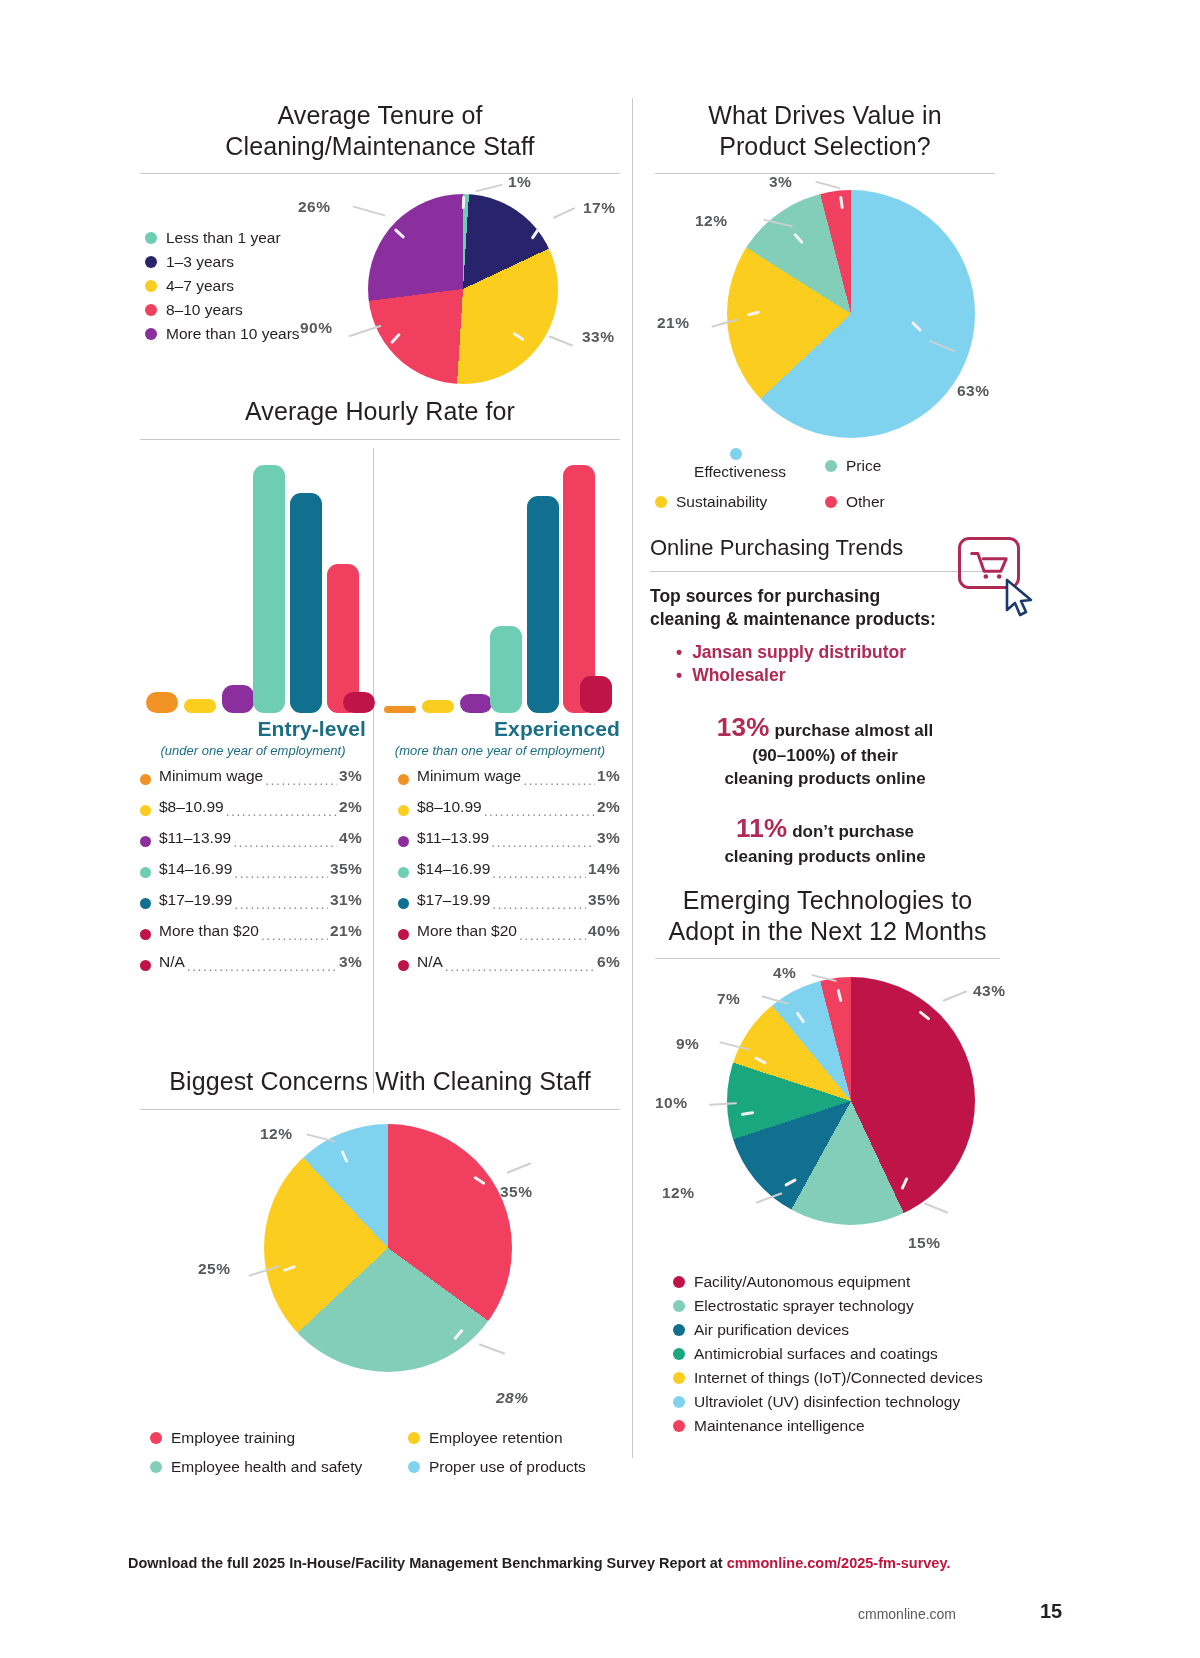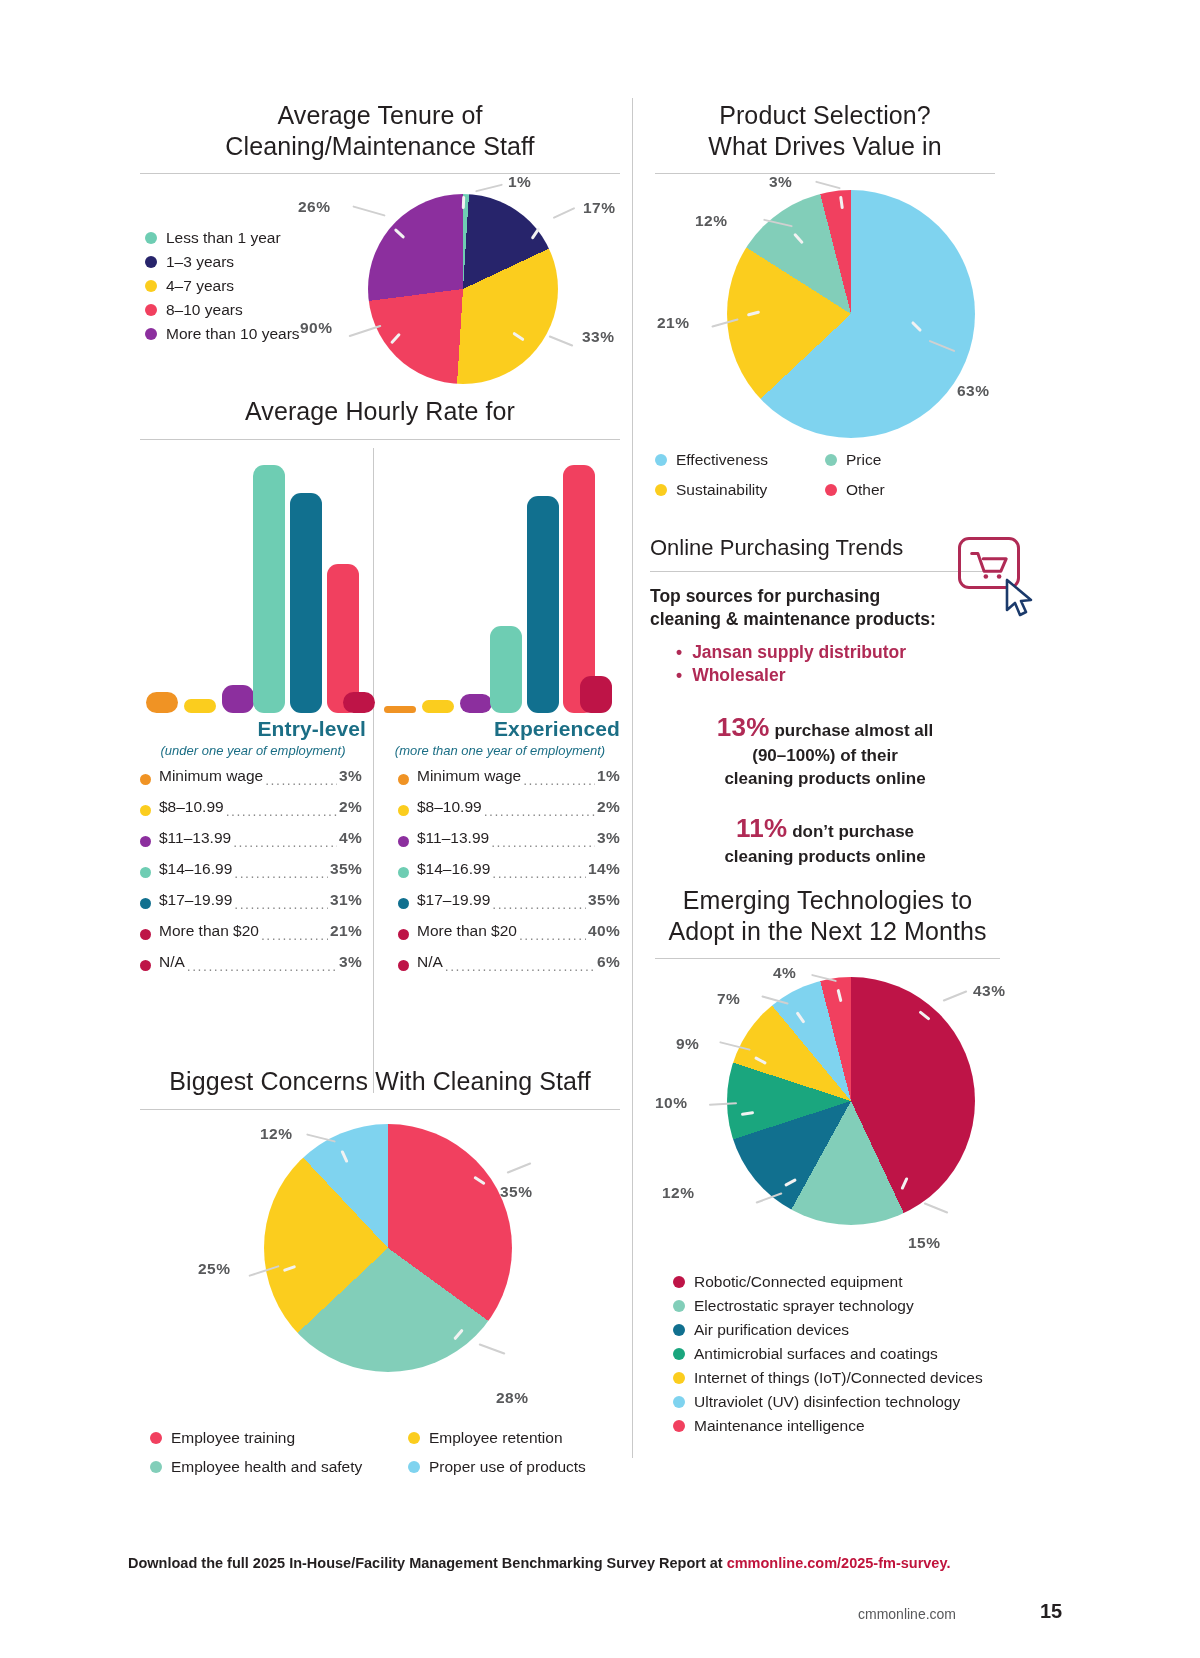--- a/index.html
+++ b/index.html
@@ -203,22 +203,22 @@
       </div>
       <div class="legend-item">
         <span class="dot" style="background:#8c2f9e"></span>
         <span>More than 10 years</span>
       </div>
     </div>
   </div>
 
   <div class="panel" style="left:655px; top:100px; width:340px;">
     <div class="chart-title">
+      <div>What Drives Value in</div>
       <div>Product Selection?</div>
-      <div>What Drives Value in</div>
     </div>
     <div class="rule"></div>
 
     <div class="pie-wrap" style="height:275px;">
       <div class="pie" style="left:72px; top:16px; width:248px; height:248px;
         background: conic-gradient(
           #7fd3ef 0deg 226.8deg,
           #fbcd1e 226.8deg 302.4deg,
           #82ceb9 302.4deg 345.6deg,
           #f1405f 345.6deg 360deg);"></div>
@@ -234,21 +234,21 @@
       <div class="leader" style="left:160px; top:10px; width:26px; transform:rotate(15deg);"></div>
 
       <div class="pct" style="left:302px; top:208px;">63%</div>
       <div class="pct" style="left:2px; top:140px;">21%</div>
       <div class="pct" style="left:40px; top:38px;">12%</div>
       <div class="pct" style="left:114px; top:-1px;">3%</div>
     </div>
 
     <div class="legend" style="left:0px; top:348px; width:340px;">
       <div style="display:flex;">
-        <div class="legend-item" style="width:170px;">
+        <div class="legend-item" style="width:170px;flex-direction:column;">
           <span class="dot" style="background:#7fd3ef"></span>
           <span>Effectiveness</span>
         </div>
         <div class="legend-item">
           <span class="dot" style="background:#82ceb9"></span>
           <span>Price</span>
         </div>
       </div>
       <div style="display:flex; margin-top:6px;">
         <div class="legend-item" style="width:170px;">
@@ -412,21 +412,21 @@
       <div class="tick" style="left:317px; top:218px; transform:rotate(40deg);"></div>
       <div class="tick" style="left:148px; top:152px; transform:rotate(70deg);"></div>
       <div class="tick" style="left:203px; top:40px; transform:rotate(-25deg);"></div>
 
       <div class="leader" style="left:366px; top:57px; width:26px; transform:rotate(-22deg);"></div>
       <div class="leader" style="left:338px; top:238px; width:28px; transform:rotate(20deg);"></div>
       <div class="leader" style="left:108px; top:160px; width:32px; transform:rotate(-18deg);"></div>
       <div class="leader" style="left:166px; top:27px; width:30px; transform:rotate(14deg);"></div>
 
       <div class="pct" style="left:360px; top:73px;">35%</div>
-      <div class="pct" style="left:356px; top:279px;">28%</div>
+      <div class="pct" style="left:356px; top:279px;font-style:italic;">28%</div>
       <div class="pct" style="left:58px; top:150px;">25%</div>
       <div class="pct" style="left:120px; top:15px;">12%</div>
     </div>
 
     <div class="legend" style="left:10px; top:360px; width:470px;">
       <div style="display:flex;">
         <div class="legend-item" style="width:258px;">
           <span class="dot" style="background:#f1405f"></span>
           <span>Employee training</span>
         </div>
@@ -534,21 +534,21 @@
       <div class="pct" style="left:7px; top:225px;">12%</div>
       <div class="pct" style="left:0px; top:135px;">10%</div>
       <div class="pct" style="left:21px; top:76px;">9%</div>
       <div class="pct" style="left:62px; top:31px;">7%</div>
       <div class="pct" style="left:118px; top:5px;">4%</div>
     </div>
 
     <div class="legend" style="left:18px; top:385px;">
       <div class="legend-item">
         <span class="dot" style="background:#be1447"></span>
-        <span>Robotic/Connected equipment</span>
+        <span>Facility/Autonomous equipment</span>
       </div>
       <div class="legend-item">
         <span class="dot" style="background:#82ceb9"></span>
         <span>Electrostatic sprayer technology</span>
       </div>
       <div class="legend-item">
         <span class="dot" style="background:#11708f"></span>
         <span>Air purification devices</span>
       </div>
       <div class="legend-item">

